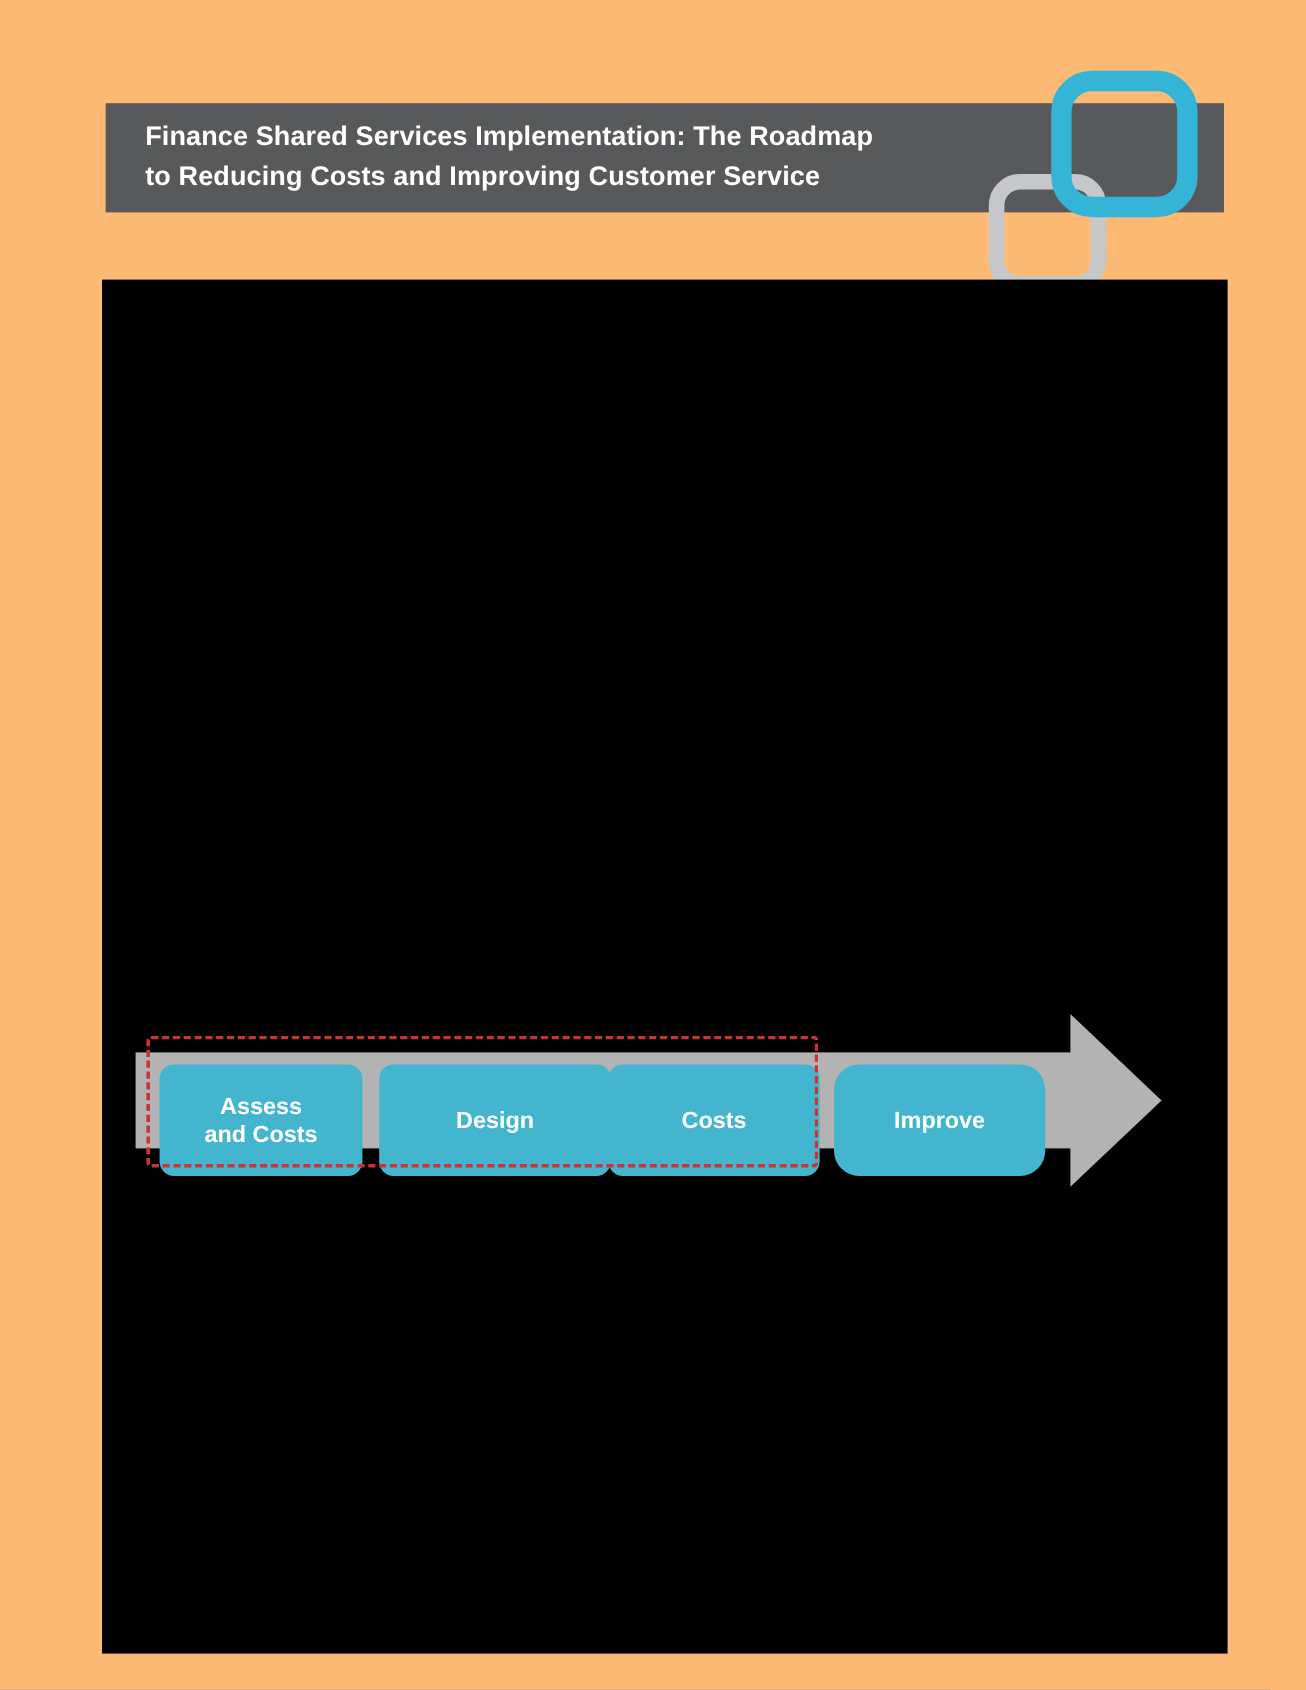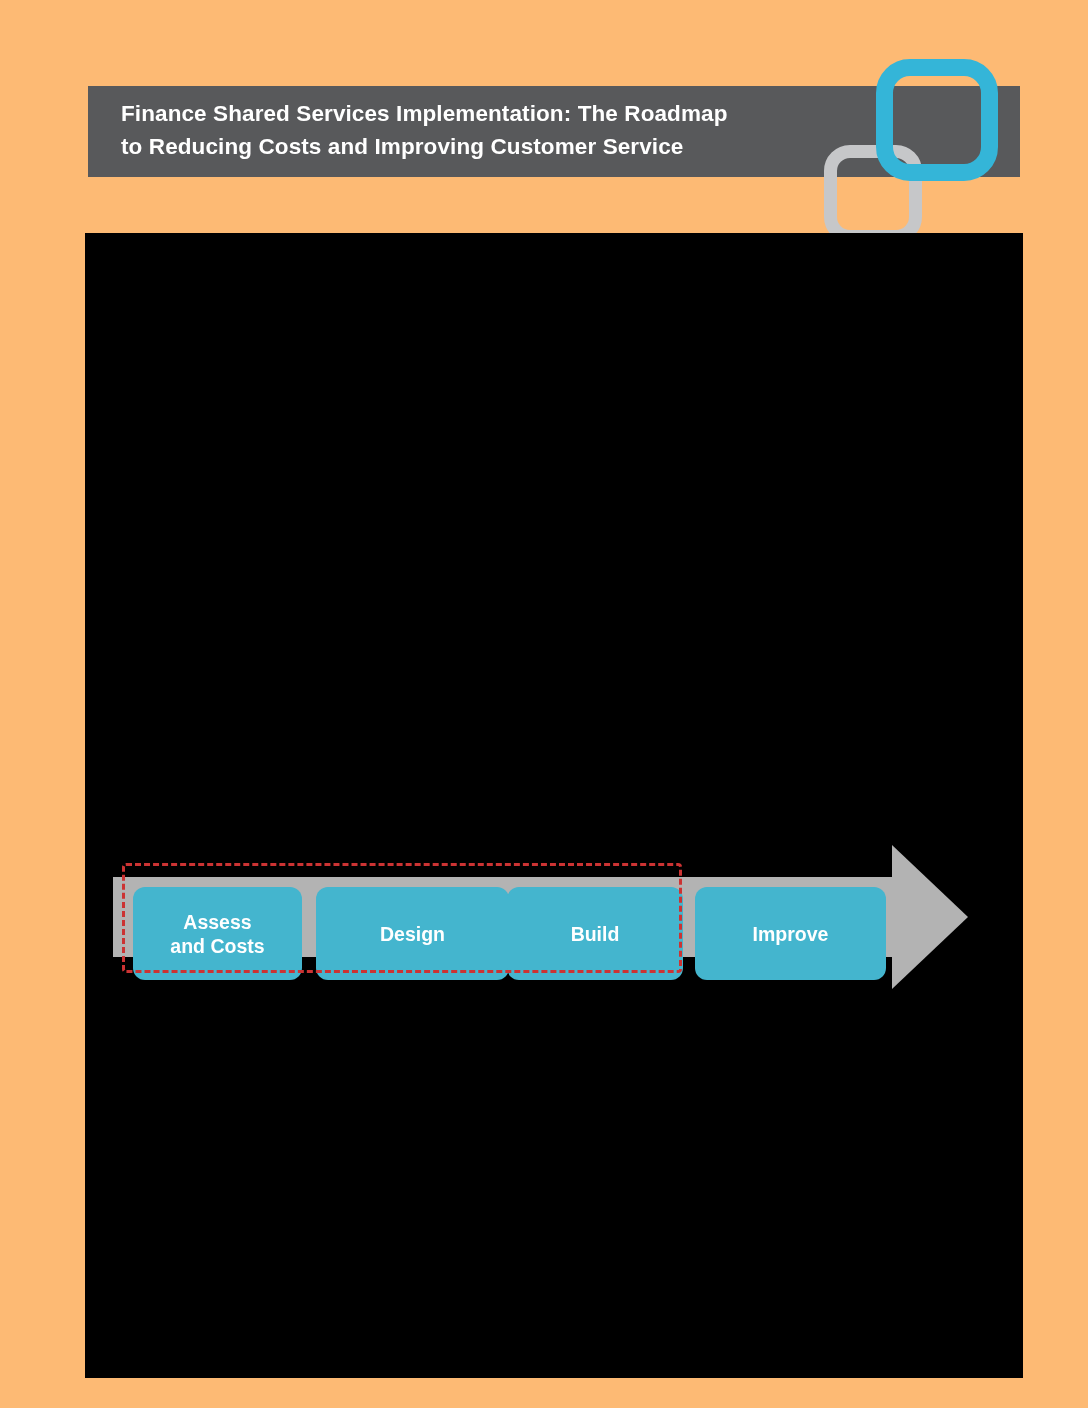--- a/index.html
+++ b/index.html
@@ -83,21 +83,21 @@
     font-size:19.5px;
     font-weight:bold;
     display:flex;align-items:center;justify-content:center;
     text-align:center;
     line-height:24px;
     white-space:pre-line;
   }
   .stage-0{left:20px;width:169px;}
   .stage-1{left:203px;width:193px;text-align:center;}
   .stage-2{left:394px;width:176px;}
-  .stage-3{left:582px;width:191px;}
+  .stage-3{left:582px;width:176px;border-radius:21px;}
 </style>
 </head>
 <body>
 
 <div class="page">
 
   <div class="header-bar">
     <div class="header-title">Finance Shared Services Implementation:  The Roadmap
 to Reducing Costs and Improving Customer Service</div>
   </div>
@@ -110,20 +110,20 @@
   <div class="content-panel">
 
     <div class="roadmap">
 
       <div class="arrow-shaft"></div>
       <div class="arrow-head"></div>
 
       <div class="stage stage-0">Assess
 and Costs</div>
       <div class="stage stage-1">Design</div>
-      <div class="stage stage-2">Build</div>
+      <div class="stage stage-2">Costs</div>
       <div class="stage stage-3">Improve</div>
 
       <div class="dashed-region"></div>
     </div>
 
   </div>
 </div>
 
 </body></html>

